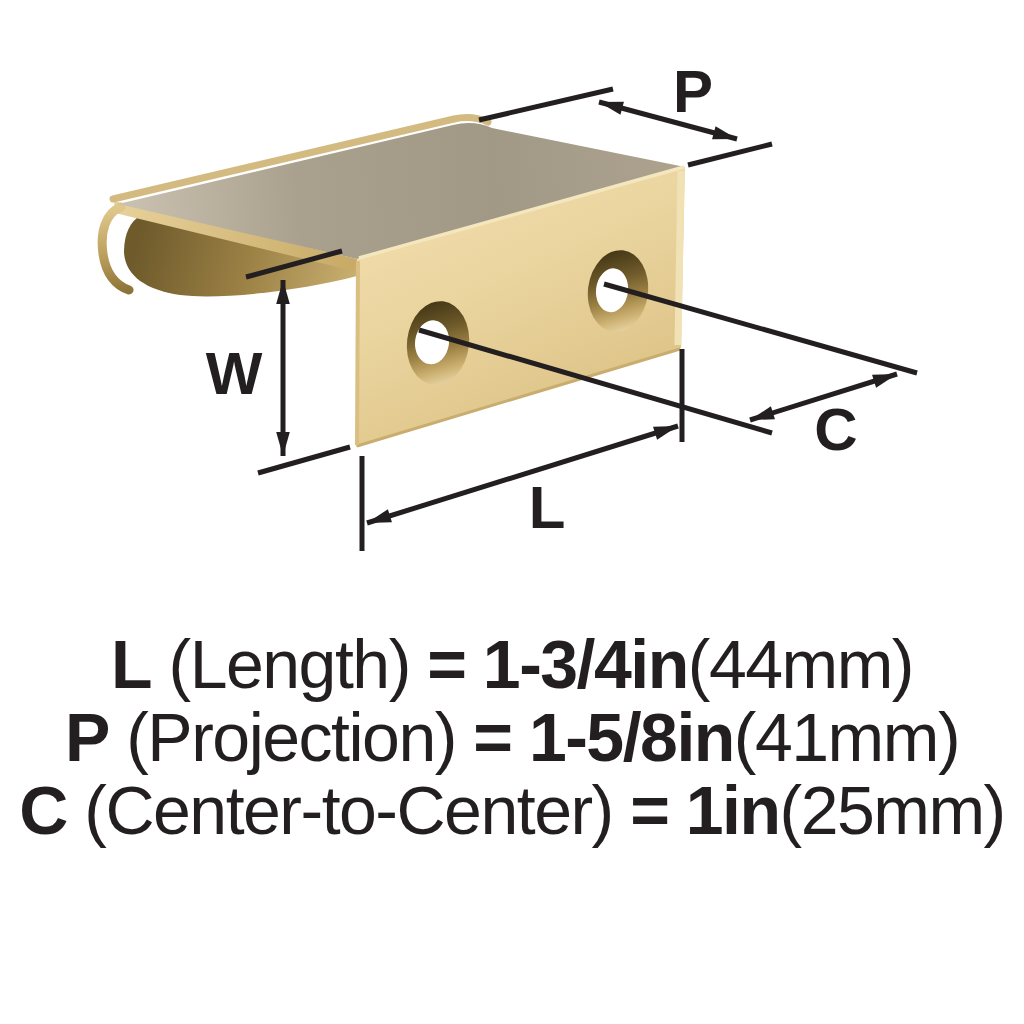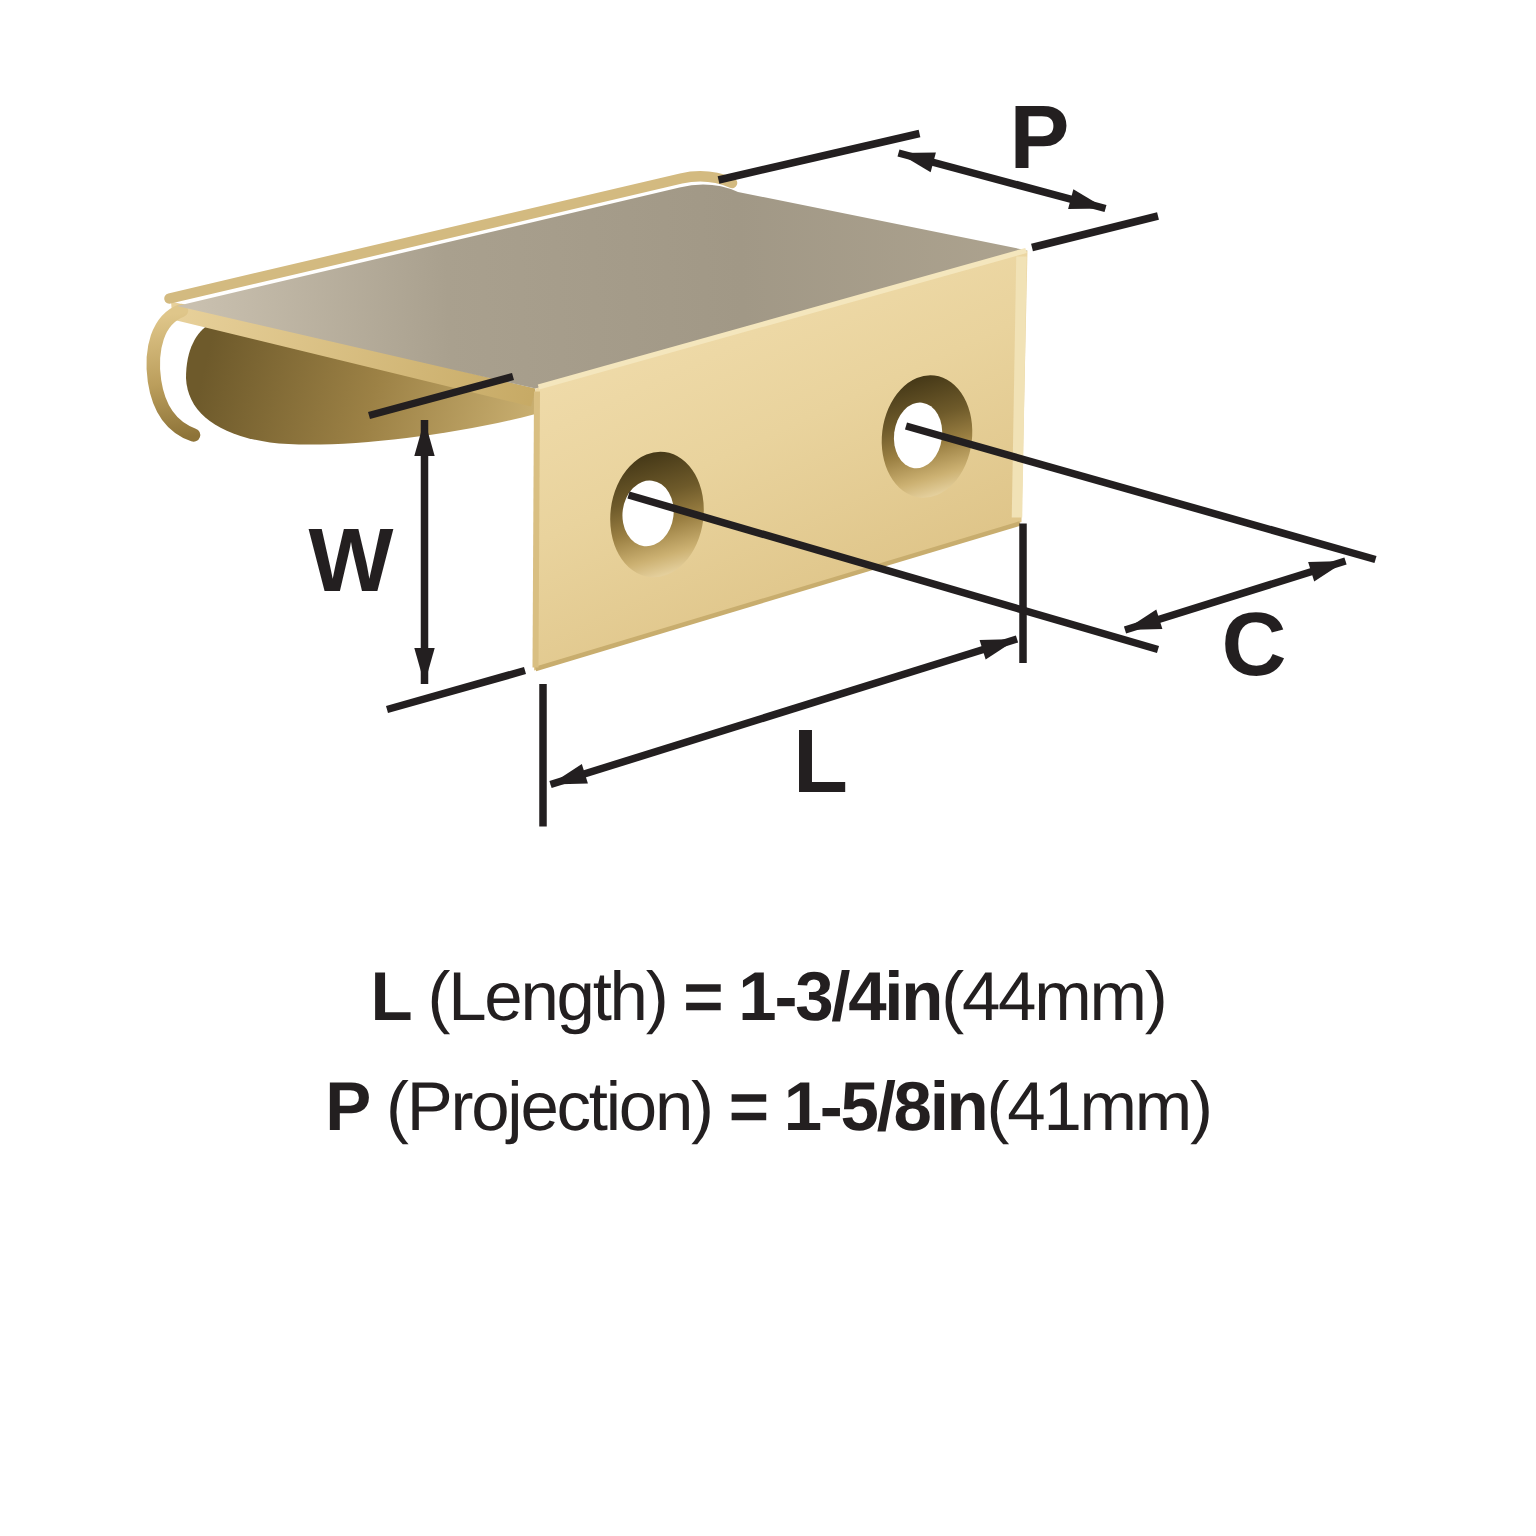--- a/index.html
+++ b/index.html
@@ -16,21 +16,21 @@
     font-weight:bold;
     font-size:60px;
     fill:#231f20;
   }
   .spec-block{
     position:absolute;
     left:0;right:0;
     top:628px;
     text-align:center;
     color:#231f20;
-    font-size:46px;
+    font-size:68px;
     line-height:73px;
     letter-spacing:-1.5px;
     white-space:nowrap;
   }
   .spec-line .b{font-weight:700;}
   .spec-line .r{font-weight:400;}
 </style>
 </head>
 <body>
 
@@ -133,15 +133,16 @@
         <line x1="419" y1="330" x2="772" y2="433"></line>
         <line x1="750" y1="420" x2="897" y2="374" marker-start="url(#ah)" marker-end="url(#ah)"></line>
         <text class="dim-label" x="836" y="450" text-anchor="middle" stroke="none">C</text>
       </g>
     </g>
   </svg>
 
   <div class="spec-block">
     <div class="spec-line"><span class="b">L</span> <span class="r">(Length)</span> <span class="b">=</span> <span class="b">1-3/4in</span><span class="r">(44mm)</span></div>
     <div class="spec-line"><span class="b">P</span> <span class="r">(Projection)</span> <span class="b">=</span> <span class="b">1-5/8in</span><span class="r">(41mm)</span></div>
+    <div class="spec-line"><span class="b">C</span> <span class="r">(Center-to-Center)</span> <span class="b">=</span> <span class="b">1in</span><span class="r">(25mm)</span></div>
   </div>
 
 </div>
 
 </body></html>

